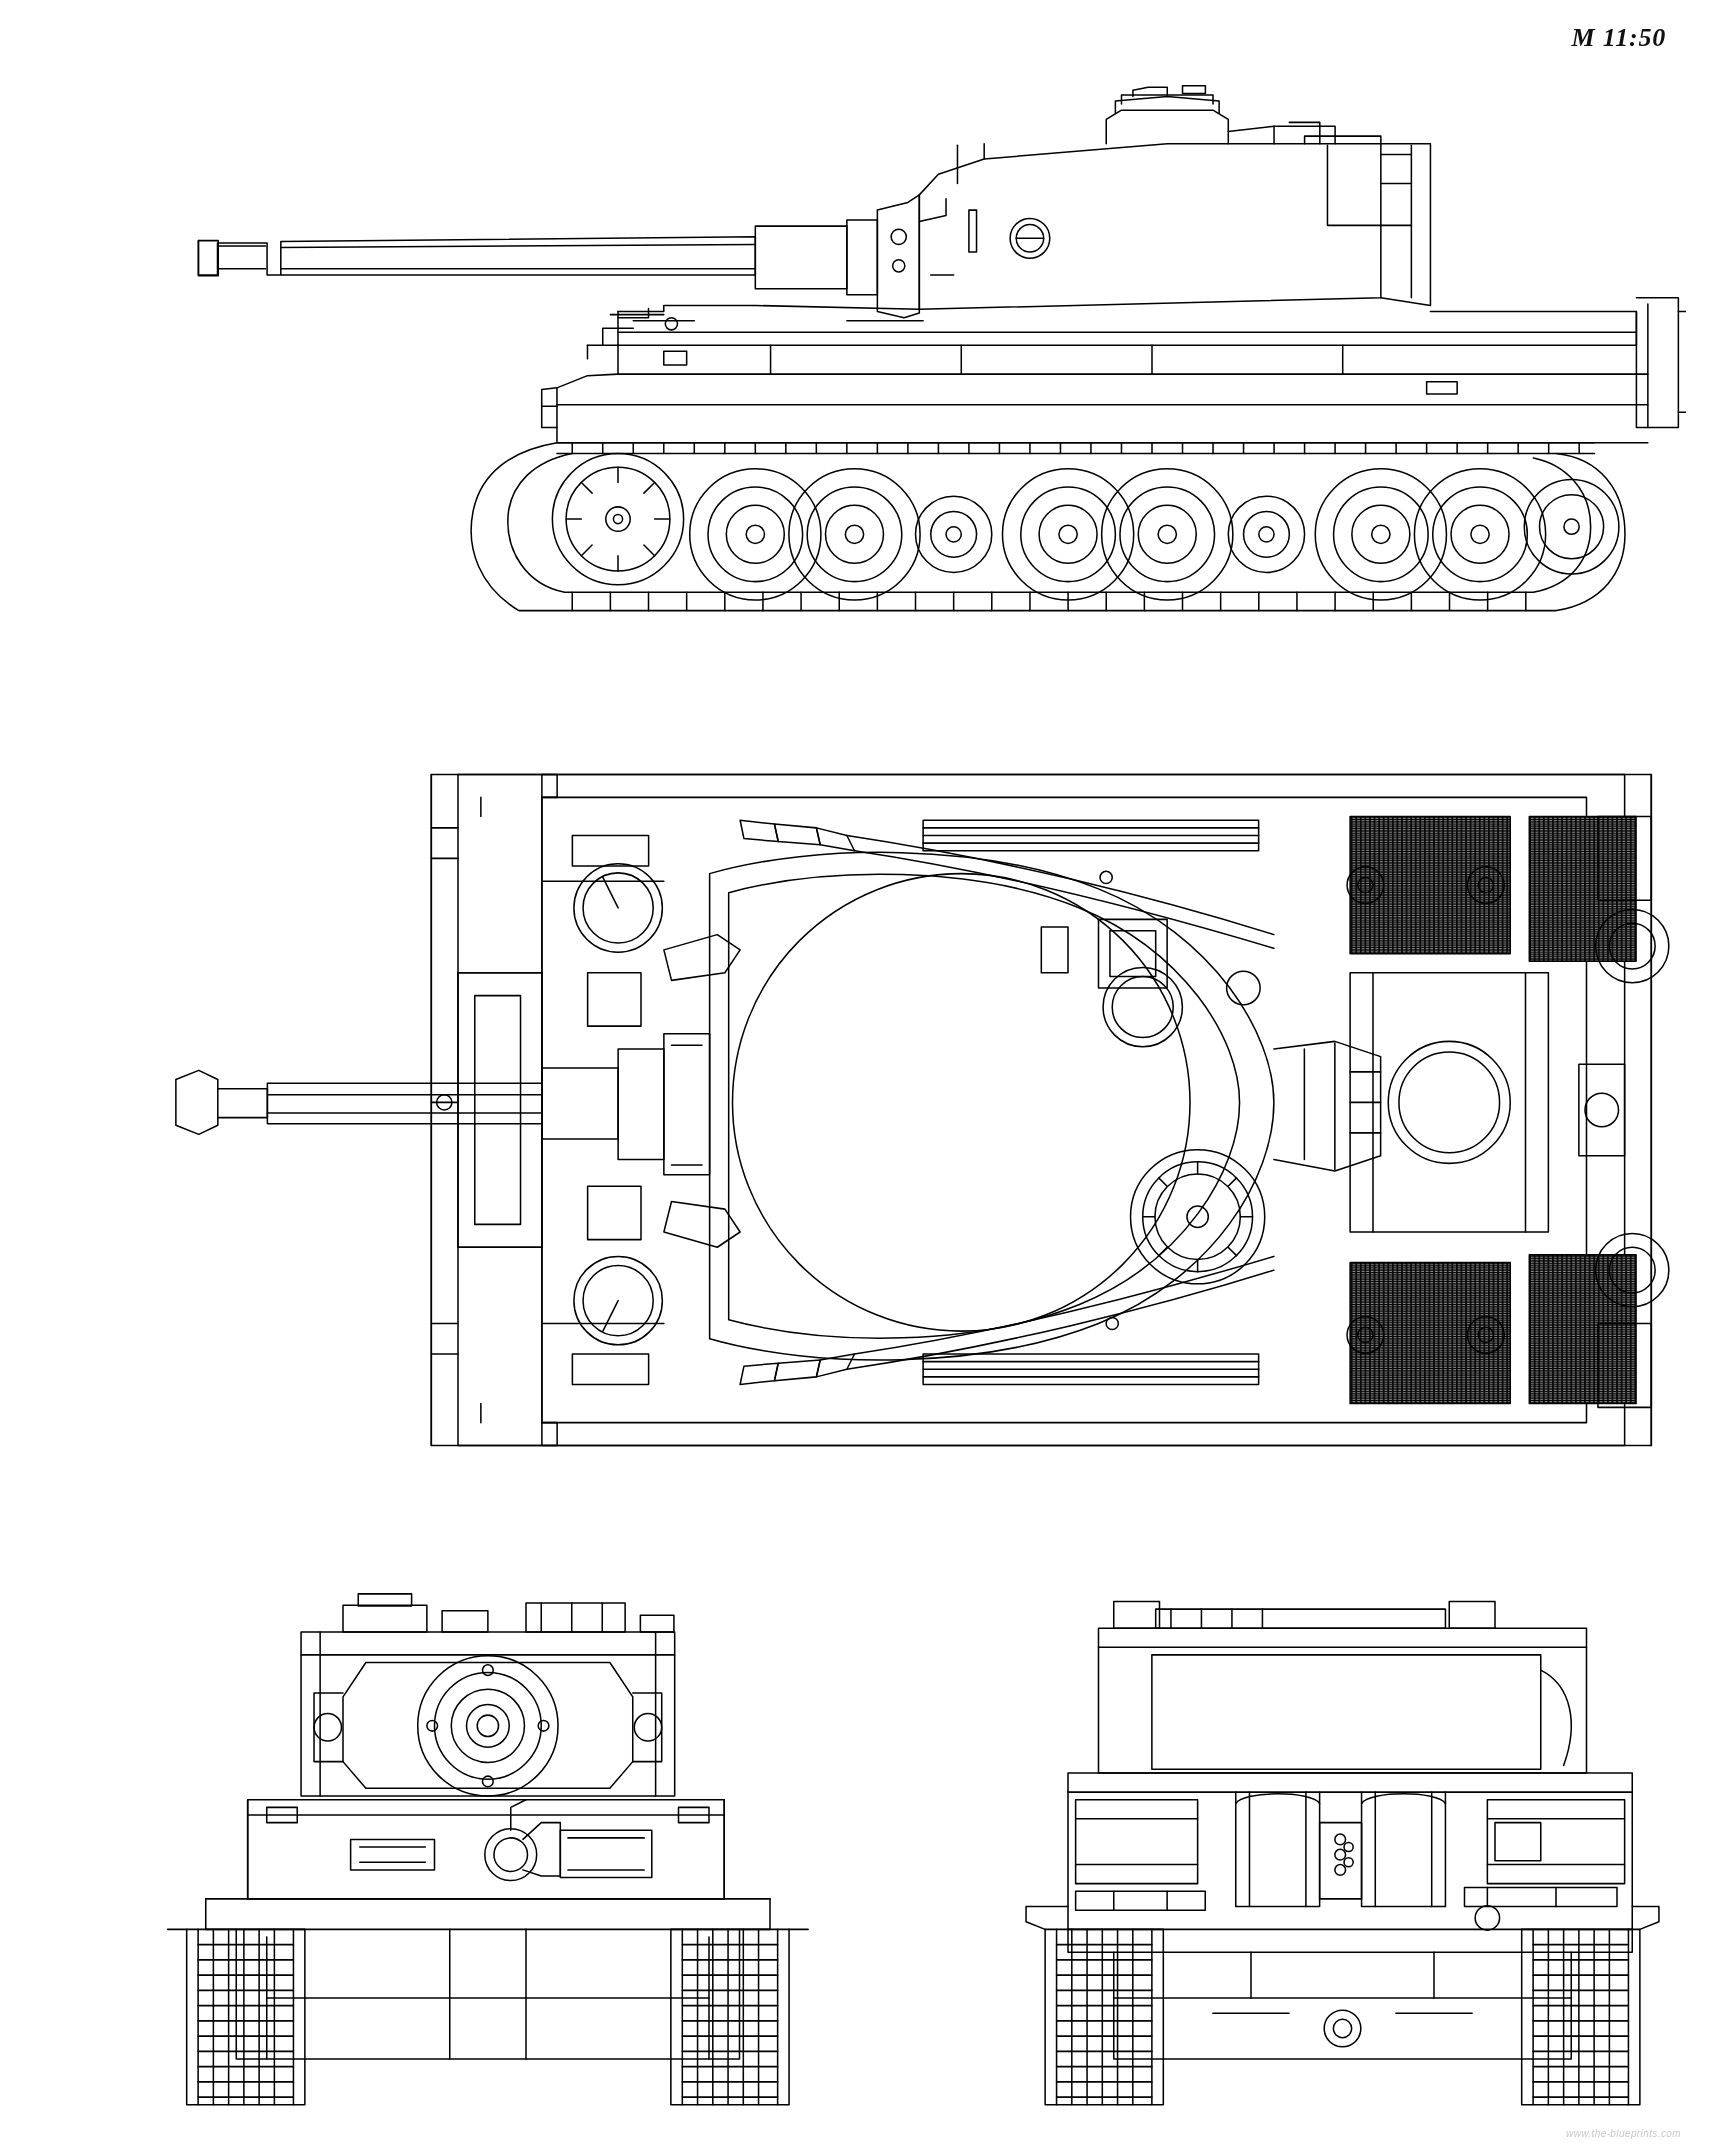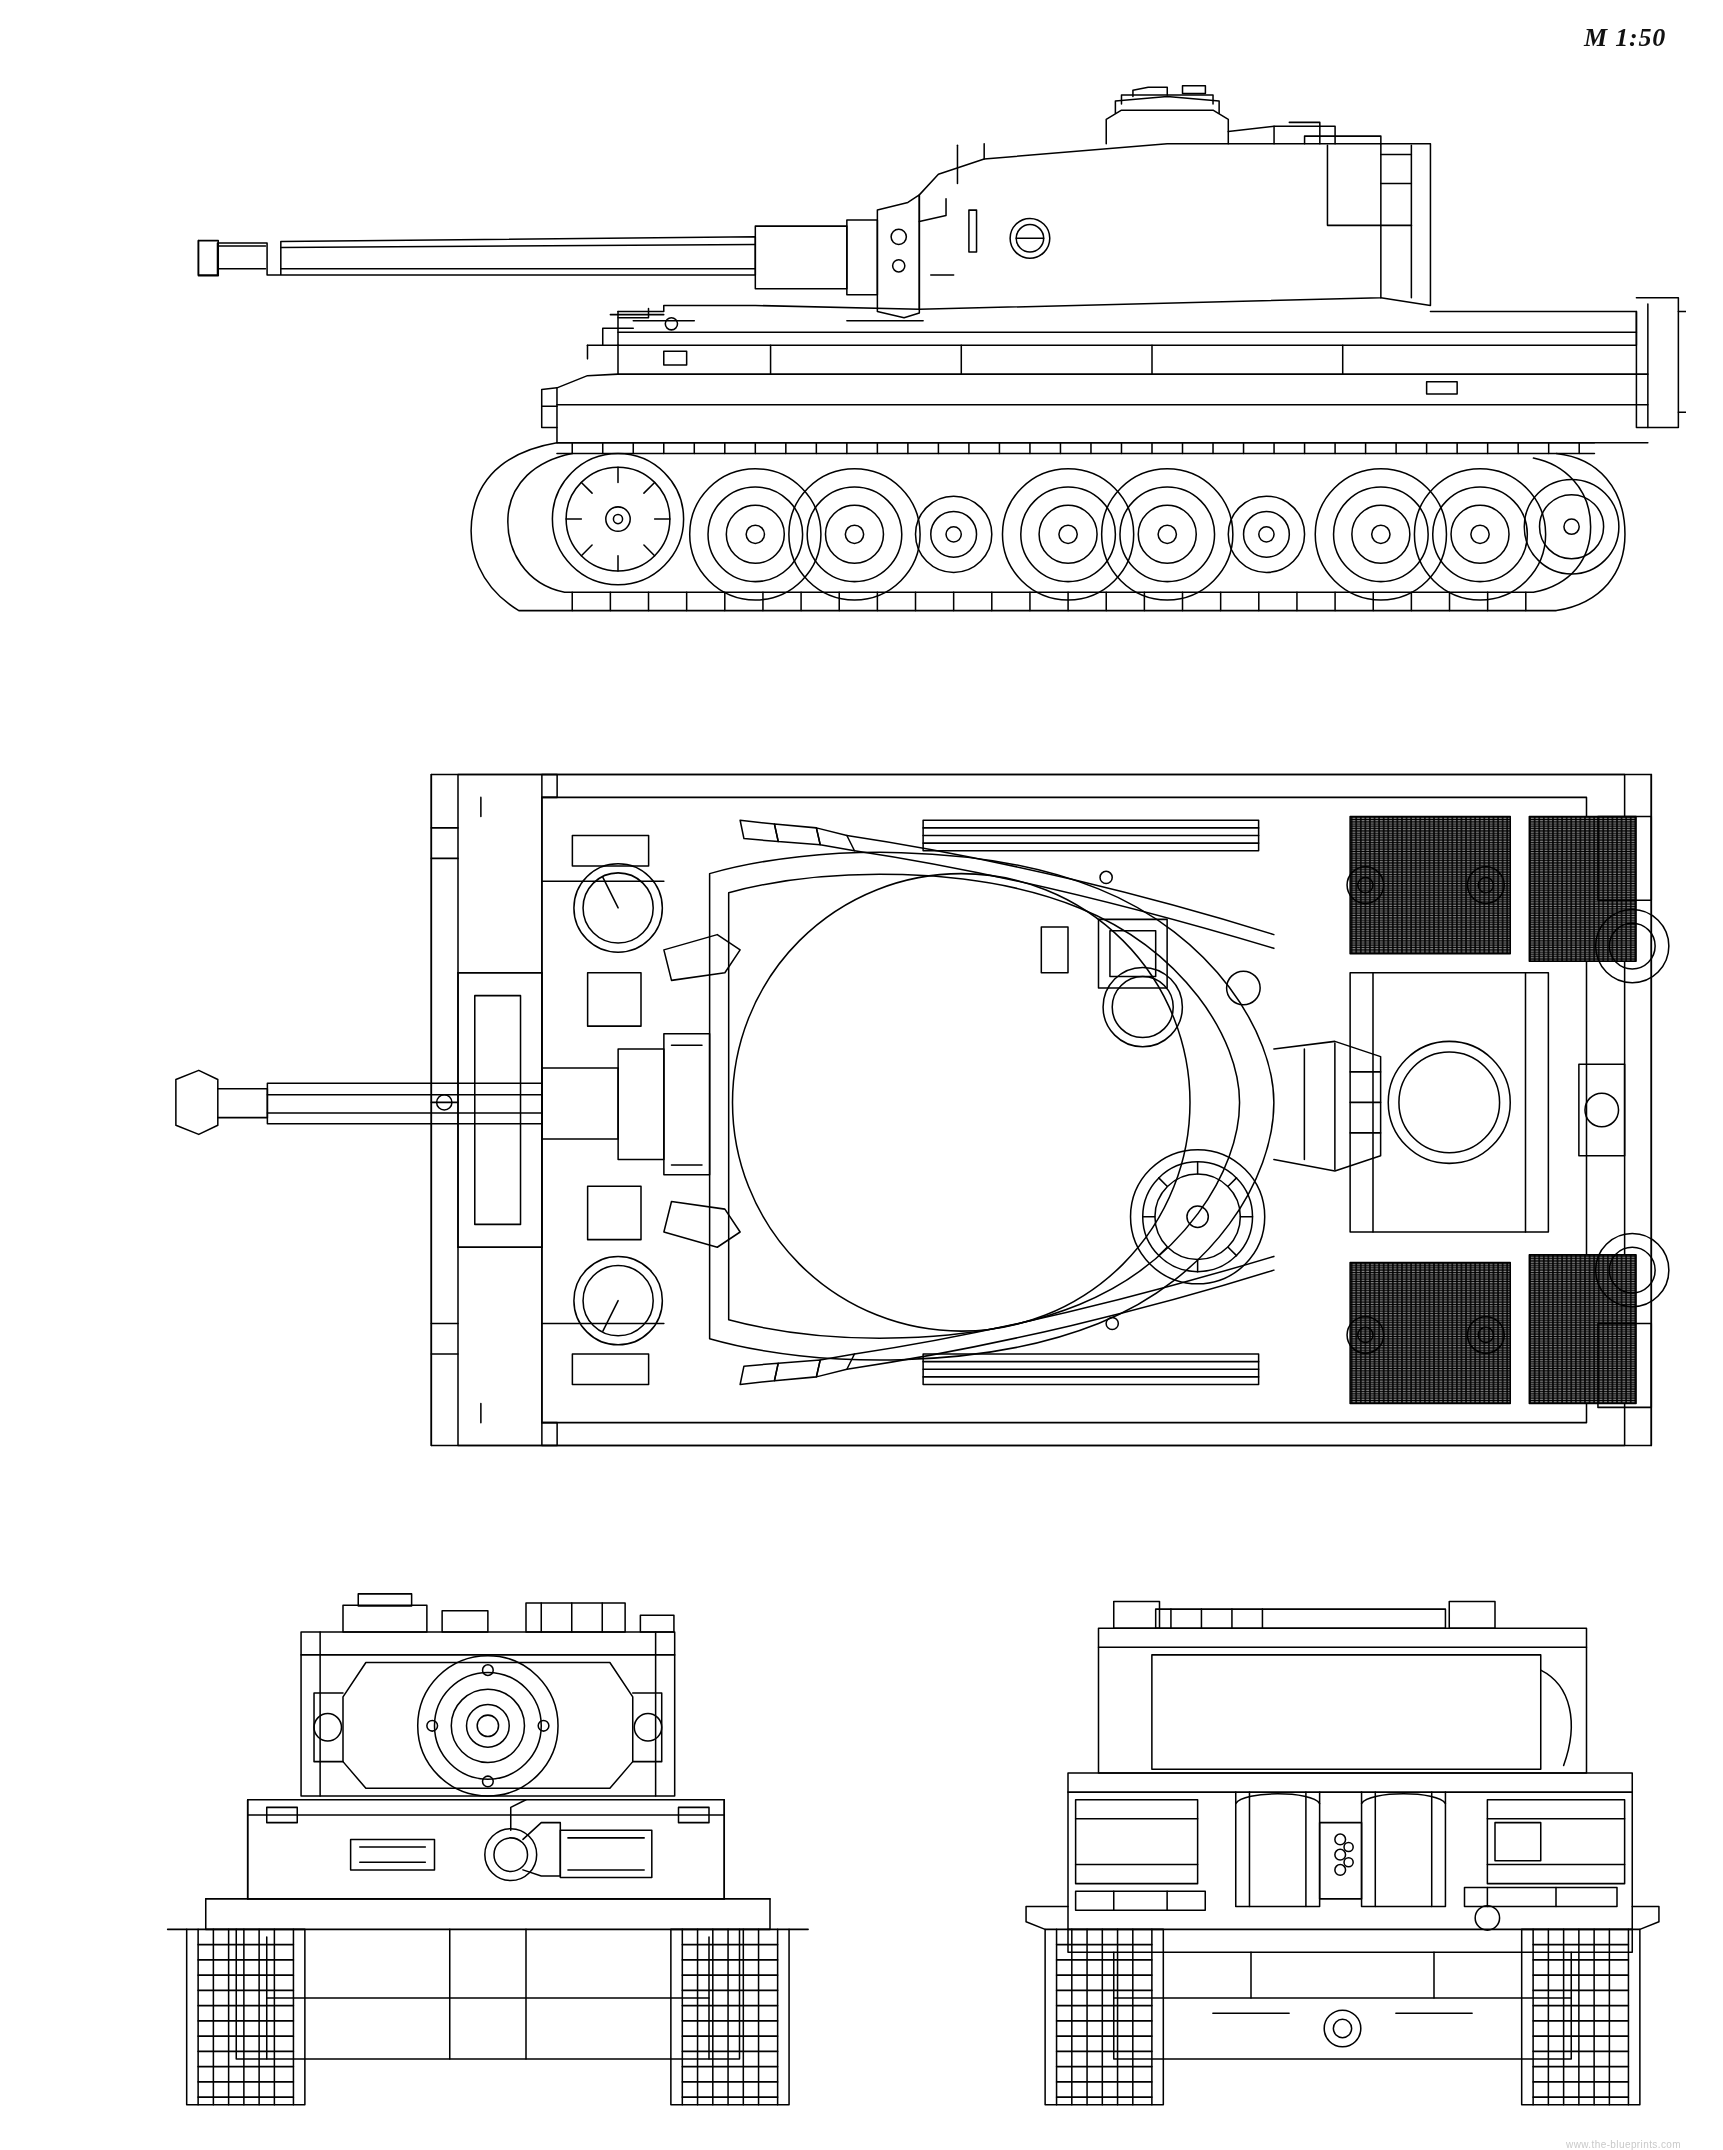--- a/index.html
+++ b/index.html
@@ -29,37 +29,38 @@
     font-family: "Liberation Serif", serif;
     font-weight: bold;
     font-style: italic;
     font-size: 26px;
     letter-spacing: 0.8px;
     color: #111111;
   }
   .watermark {
     position: absolute;
     right: 43px;
-    bottom: 1px;
+    bottom: 12px;
     font-family: "Liberation Sans", sans-serif;
     font-size: 10px;
     color: #c9c9c9;
     letter-spacing: 0.4px;
+    font-style: italic;
   }
   .view {
     position: absolute;
   }
   .view svg { display: block; }
 </style>
 </head>
 <body>
 
 <div id="sheet">
 
-  <div class="scale-label">M 1:50</div>
+  <div class="scale-label">M 11:50</div>
 
   <div class="view" style="left:84px; top:46px;">
     <svg width="1602" height="641" viewBox="0 0 2100 840" fill="none" stroke="#000" stroke-width="2">
       <g stroke-linejoin="round" stroke-linecap="round">
 
         <path d="M150 255 L150 300 L175 300 L175 258 L240 258 L240 300 L258 300 L258 256 L880 250 L880 300 L258 300"></path>
         <rect x="150" y="255" width="26" height="46"></rect>
         <path d="M176 262 L238 262"></path>
         <path d="M176 292 L238 292"></path>
         <path d="M258 264 L880 260"></path>

